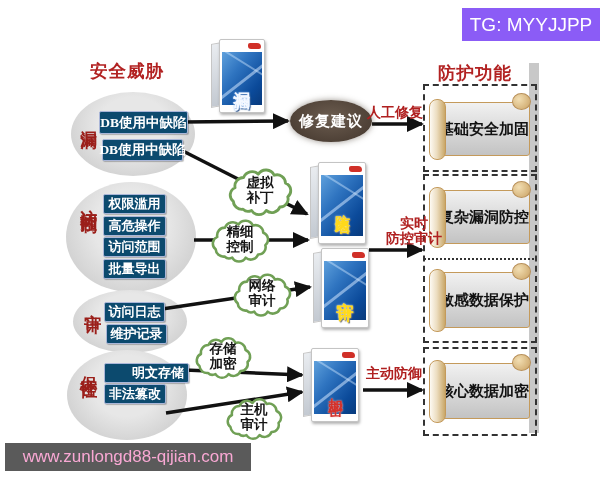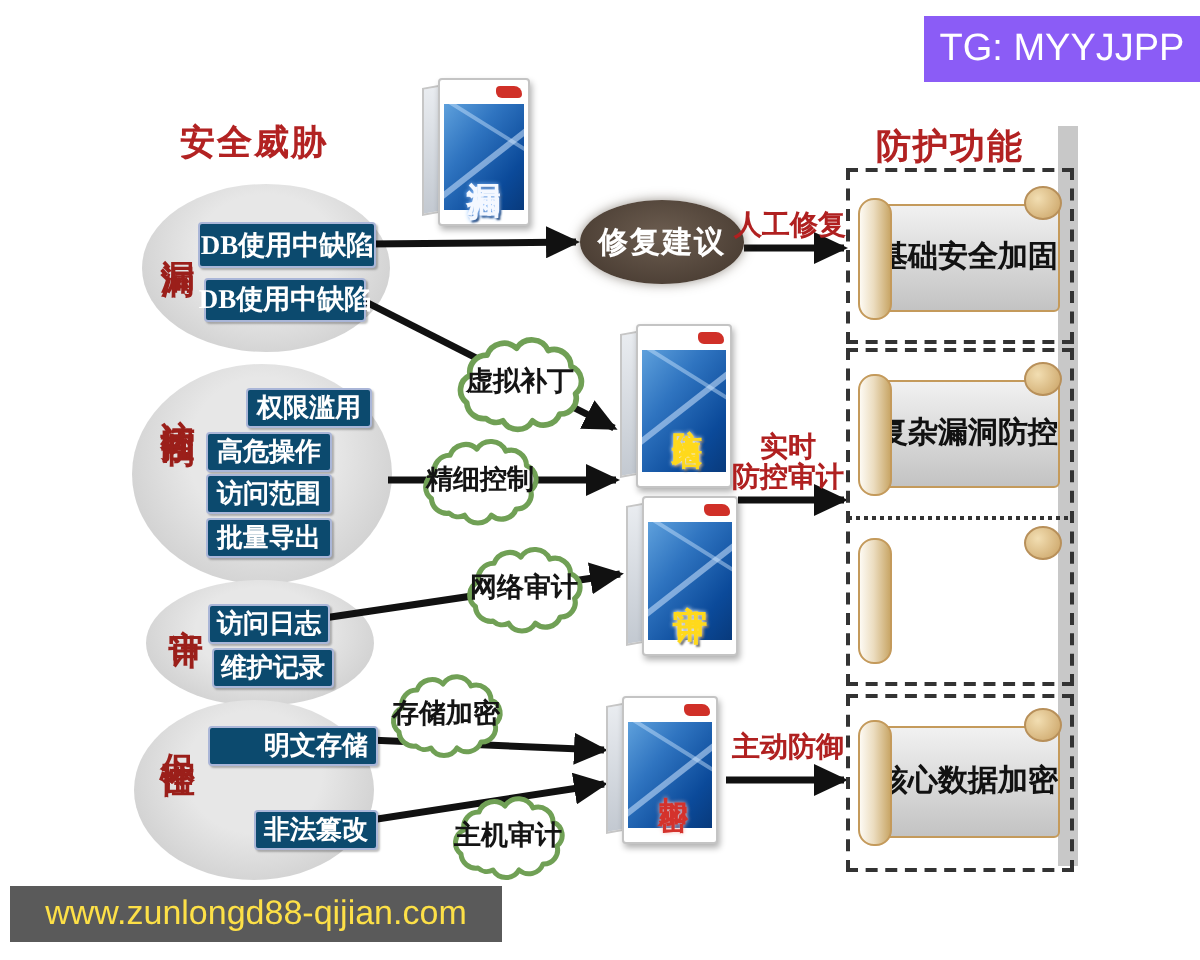--- a/index.html
+++ b/index.html
@@ -6,21 +6,21 @@
   #stage{position:relative;width:600px;height:480px;background:#fff;overflow:hidden;
          font-family:"Liberation Sans","DejaVu Sans",sans-serif;}
 
   
   .abs{position:absolute;}
   .vtext{writing-mode:vertical-rl;text-orientation:upright;letter-spacing:2px;}
 
   
   .tg-box{left:462px;top:8px;width:138px;height:33px;background:#8b5cf6;color:#fff;
           font-size:19px;display:flex;align-items:center;justify-content:center;z-index:8;}
-  .site-bar{left:5px;top:443px;width:246px;height:28px;background:#5a5a5a;color:#fde047;
+  .site-bar{left:5px;top:443px;width:246px;height:28px;background:#5a5a5a;color:#f9a8d4;
             font-size:17px;display:flex;align-items:center;justify-content:center;z-index:8;}
 
   
   .sec-title{font-size:17.5px;font-weight:bold;color:#b22222;letter-spacing:1px;z-index:5;}
   .title-threats{left:90px;top:59px;}
   .title-prot{left:438px;top:61px;}
 
   
   .gellipse{border-radius:50%;z-index:1;
      background:radial-gradient(ellipse at 50% 40%, #e7e7e7 40%, #d2d2d2 75%, #c0c0c0 100%);}
@@ -28,21 +28,21 @@
   .tbox{background:#0c4a6e;color:#fff;font-weight:bold;display:flex;align-items:center;
         justify-content:center;border:1px solid #aab6d8;border-radius:2px;z-index:5;
         box-shadow:1px 1px 1px rgba(0,0,0,.25);white-space:nowrap;font-family:Liberation Serif, serif;}
 
   
   .arrows{left:0;top:0;z-index:2;}
 
   
   .cloud{z-index:3;}
   .cloud svg{position:absolute;left:0;top:0;width:100%;height:100%;}
-  .cloud .ctext{position:absolute;inset:0;display:flex;flex-direction:row;align-items:center;
+  .cloud .ctext{position:absolute;inset:0;display:flex;flex-direction:column;align-items:center;
     justify-content:center;font-size:13.5px;font-weight:bold;color:#141414;line-height:15px;z-index:2;}
 
   
   .product{z-index:4;}
   .p-side{position:absolute;left:0;top:4px;width:9px;height:calc(100% - 12px);
           background:linear-gradient(180deg,#e9ecf0,#c3c9d1);border:1px solid #c6c6c6;
           transform:skewY(-10deg);}
   .p-front{position:absolute;left:8px;top:0;right:0;bottom:0;background:#fff;
            border:1px solid #c4c4c4;border-radius:2px;box-shadow:1px 2px 3px rgba(0,0,0,.3);}
   .p-logo{position:absolute;top:3px;right:3px;width:13px;height:6px;background:#d03028;
@@ -114,32 +114,32 @@
     <line x1="166" y1="413" x2="302" y2="392" stroke="#111" stroke-width="3.5" marker-end="url(#ah)"></line>
     <line x1="369" y1="250" x2="422" y2="250" stroke="#111" stroke-width="3.5" marker-end="url(#ah)"></line>
     <line x1="363" y1="390" x2="422" y2="390" stroke="#111" stroke-width="3.5" marker-end="url(#ah)"></line>
   </svg>
 
   <div class="abs glabel vtext" style="left:79px;top:116px;">漏洞</div>
   <div class="abs tbox" style="left:99px;top:111px;width:87px;height:21px;font-size:13.5px;">DB使用中缺陷</div>
   <div class="abs tbox" style="left:102px;top:139px;width:79px;height:20px;font-size:13.5px;">DB使用中缺陷</div>
 
   <div class="abs glabel vtext" style="left:79px;top:196px;">访问控制</div>
-  <div class="abs tbox" style="left:103px;top:194px;width:61px;height:18px;font-size:13px;margin-left:20px;">权限滥用</div>
+  <div class="abs tbox" style="left:103px;top:194px;width:61px;height:18px;font-size:13px;">权限滥用</div>
   <div class="abs tbox" style="left:103px;top:216px;width:61px;height:18px;font-size:13px;">高危操作</div>
   <div class="abs tbox" style="left:103px;top:237px;width:61px;height:18px;font-size:13px;">访问范围</div>
   <div class="abs tbox" style="left:103px;top:259px;width:61px;height:18px;font-size:13px;">批量导出</div>
 
   <div class="abs glabel vtext" style="left:83px;top:301px;">审计</div>
   <div class="abs tbox" style="left:104px;top:302px;width:59px;height:18px;font-size:13px;">访问日志</div>
   <div class="abs tbox" style="left:106px;top:324px;width:59px;height:18px;font-size:13px;">维护记录</div>
 
   <div class="abs glabel vtext" style="left:79px;top:363px;">保密性</div>
   <div class="abs tbox" style="left:104px;top:363px;width:60px;height:18px;font-size:13px;padding-left:23px;">明文存储</div>
-  <div class="abs tbox" style="left:104px;top:405px;width:60px;height:18px;font-size:13px;margin-left:23px;">非法篡改</div>
+  <div class="abs tbox" style="left:104px;top:384px;width:60px;height:18px;font-size:13px;">非法篡改</div>
 
   <div class="abs cloud" style="left:226px;top:162px;width:68px;height:56px;">
     <svg viewBox="0 0 120 96">
         <path d="M30,82 a15,15 0 0 1 -17,-14 a14,14 0 0 1 3,-24 a15,15 0 0 1 15,-18 a16,16 0 0 1 26,-6 a16,16 0 0 1 28,2 a15,15 0 0 1 20,14 a14,14 0 0 1 4,24 a14,14 0 0 1 -14,18 a15,15 0 0 1 -24,6 a15,15 0 0 1 -26,0 a13,13 0 0 1 -15,-2 z" fill="#fff" stroke="#70a055" stroke-width="5" stroke-linejoin="round"></path>
       </svg>
     <div class="ctext">
         <span>虚拟</span>
         <span>补丁</span>
       </div>
   </div>
@@ -216,21 +216,21 @@
       <div class="p-logo"></div>
       <div class="p-panel"></div>
     </div>
     <div class="p-label lab-red">
         <span class="vtext">加密</span>
       </div>
   </div>
 
   <div class="abs repair">修复建议</div>
   <div class="abs flow-label" style="left:366px;top:105px;width:58px;">人工修复</div>
-  <div class="abs flow-label" style="left:363px;top:216px;width:62px;">
+  <div class="abs flow-label" style="left:363px;top:216px;width:62px;padding-left:20px;">
     <span style="display:block">实时</span>
     <span style="display:block">防控审计</span>
   </div>
   <div class="abs flow-label" style="left:364px;top:366px;width:60px;">主动防御</div>
 
   <div class="abs gray-strip"></div>
 
   <div class="abs dashed-box" style="left:423px;top:84px;width:110px;height:84px;"></div>
   <div class="abs dashed-box" style="left:423px;top:174px;width:110px;height:165px;"></div>
   <div class="abs dotted-divider"></div>
@@ -247,20 +247,24 @@
   <div class="abs scroll" style="left:429px;top:182px;width:101px;height:66px;">
     <div class="s-roll"></div>
     <div class="s-body">
       <span>复杂漏洞</span>
       <span>防控</span>
     </div>
     <div class="s-curl"></div>
   </div>
   <div class="abs scroll" style="left:429px;top:264px;width:101px;height:68px;">
     <div class="s-roll"></div>
+    <div class="s-body">
+      <span>敏感数据</span>
+      <span>保护</span>
+    </div>
     <div class="s-curl"></div>
   </div>
   <div class="abs scroll" style="left:429px;top:355px;width:101px;height:68px;">
     <div class="s-roll"></div>
     <div class="s-body">
       <span>核心数据</span>
       <span>加密</span>
     </div>
     <div class="s-curl"></div>
   </div>

